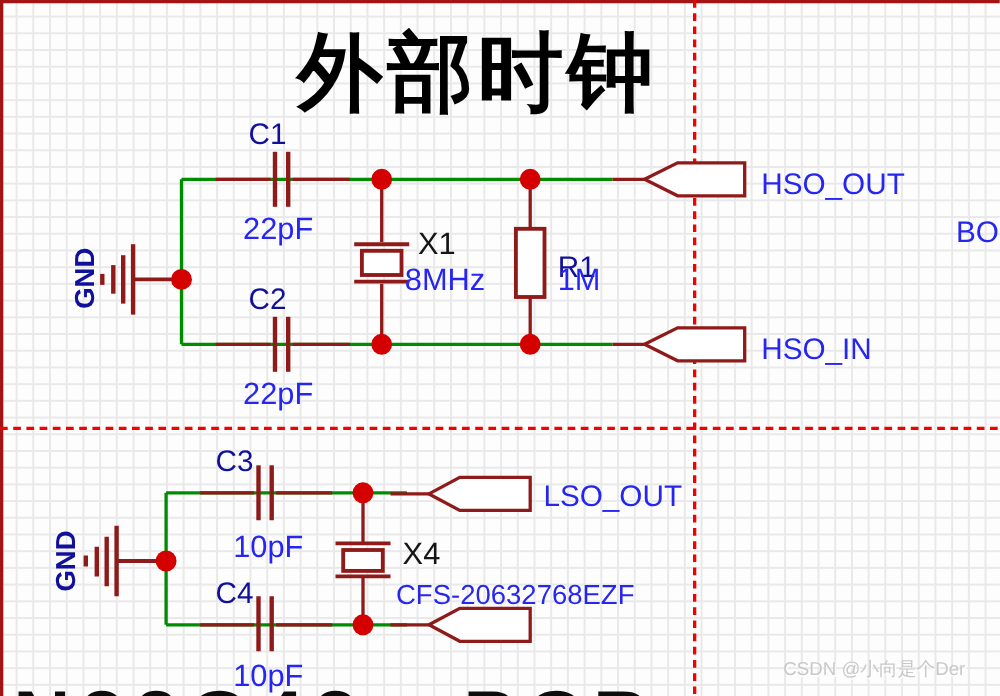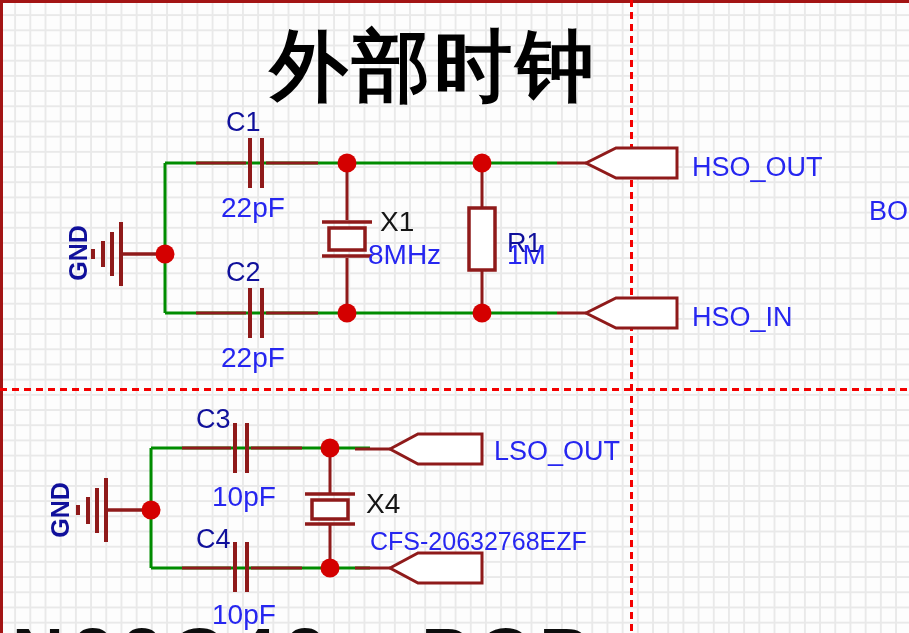--- a/index.html
+++ b/index.html
@@ -182,21 +182,22 @@
   <div class="lbl portlbl" style="left:869px;top:197px;">BO</div>
 
   <div class="lbl gnd" style="left:78px;top:253px;">GND</div>
 
   <div class="lbl designator" style="left:196px;top:405px;">C3</div>
   <div class="lbl value" style="left:212px;top:482px;">10pF</div>
   <div class="lbl designator" style="left:196px;top:525px;">C4</div>
   <div class="lbl value" style="left:212px;top:600px;">10pF</div>
 
   <div class="lbl xref" style="left:366px;top:489px;">X4</div>
-  <div class="lbl value" style="left:370px;top:528px;font-size:25px;">CFS-20632768EZF</div>
+  <div class="lbl value" style="left:360px;top:528px;font-size:25px;">CFS-20632768EZF</div>
 
   <div class="lbl portlbl" style="left:494px;top:437px;">LSO_OUT</div>
 
   <div class="lbl gnd" style="left:60px;top:510px;">GND</div>
 
   <div class="lbl clipped-big" style="left:12px;top:617px;">N32G43   PCB</div>
 
+  <div class="lbl watermark" style="left:712px;top:600px;">CSDN @小向是个Der</div>
 </div>
 
 </body></html>

